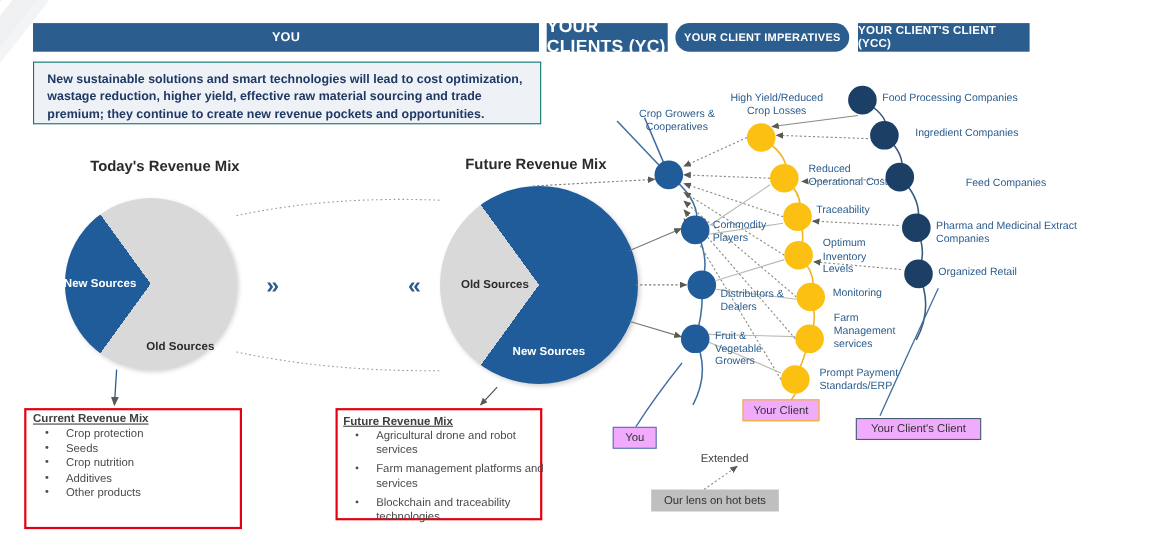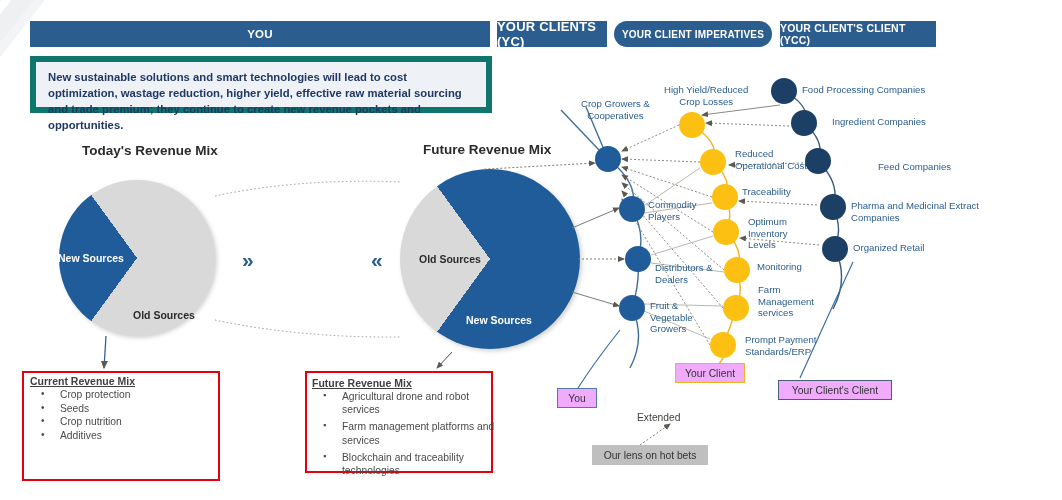--- a/index.html
+++ b/index.html
@@ -14,27 +14,27 @@
   .wm i{position:absolute;display:block;background:#eef0f2;transform:rotate(38deg);transform-origin:0 0;}
   .wm i.s2{left:10px;top:-30px;width:12px;height:320px;background:#f3f4f6;}
   .wm i.s3{left:52px;top:-52px;width:20px;height:320px;}
   .wm i.s4{left:96px;top:-80px;width:9px;height:320px;background:#f3f4f6;}
 
   
   .tab{position:absolute;background:#2b5d8e;color:#fff;font-weight:bold;
        display:flex;align-items:center;justify-content:center;
        letter-spacing:.2px;box-sizing:border-box;}
   #tab-you{left:30px;top:21px;width:460px;height:26px;font-size:11.5px;}
-  #tab-yc{left:497px;top:21px;width:110px;height:26px;font-size:13px;}
+  #tab-yc{left:497px;top:21px;width:110px;height:26px;font-size:16px;}
   #tab-yci{left:614px;top:21px;width:158px;height:26px;font-size:10px;border-radius:13px;}
   #tab-ycc{left:780px;top:21px;width:156px;height:26px;font-size:10.5px;}
 
   
   #callout{position:absolute;left:30px;top:56px;width:462px;height:57px;
-    border:6px solid #0f766e;background:#eef2f7;box-sizing:border-box;
+    border:1px solid #0f766e;background:#eef2f7;box-sizing:border-box;
     padding:7px 10px 0 12px;color:#1f3864;font-weight:bold;font-size:11.3px;line-height:1.42;}
 
   
   .pie-title{position:absolute;color:#2b2b2b;font-weight:bold;font-size:13.5px;}
   #title-today{left:82px;top:143px;}
   #title-future{left:423px;top:142px;}
 
   .pie{position:absolute;border-radius:50%;}
   #pie-today{left:59px;top:180px;width:156px;height:156px;
     filter:drop-shadow(2px 2px 2px rgba(0,0,0,.18));}
@@ -113,20 +113,21 @@
 <div class="chev" id="chev-right">»</div>
 <div class="chev" id="chev-left">«</div>
 
 <div class="redbox" id="box-current"></div>
 <div class="box-head" id="head-current">Current Revenue Mix</div>
 <ul class="blist" id="list-current">
     <li>Crop protection</li>
     <li>Seeds</li>
     <li>Crop nutrition</li>
     <li>Additives</li>
+    <li>Other products</li>
   </ul>
 
 <div class="redbox" id="box-future"></div>
 <div class="box-head" id="head-future">Future Revenue Mix</div>
 <ul class="blist" id="list-future">
     <li>Agricultural drone and robot services</li>
     <li>Farm management platforms and services</li>
     <li>Blockchain and traceability technologies</li>
   </ul>
 

